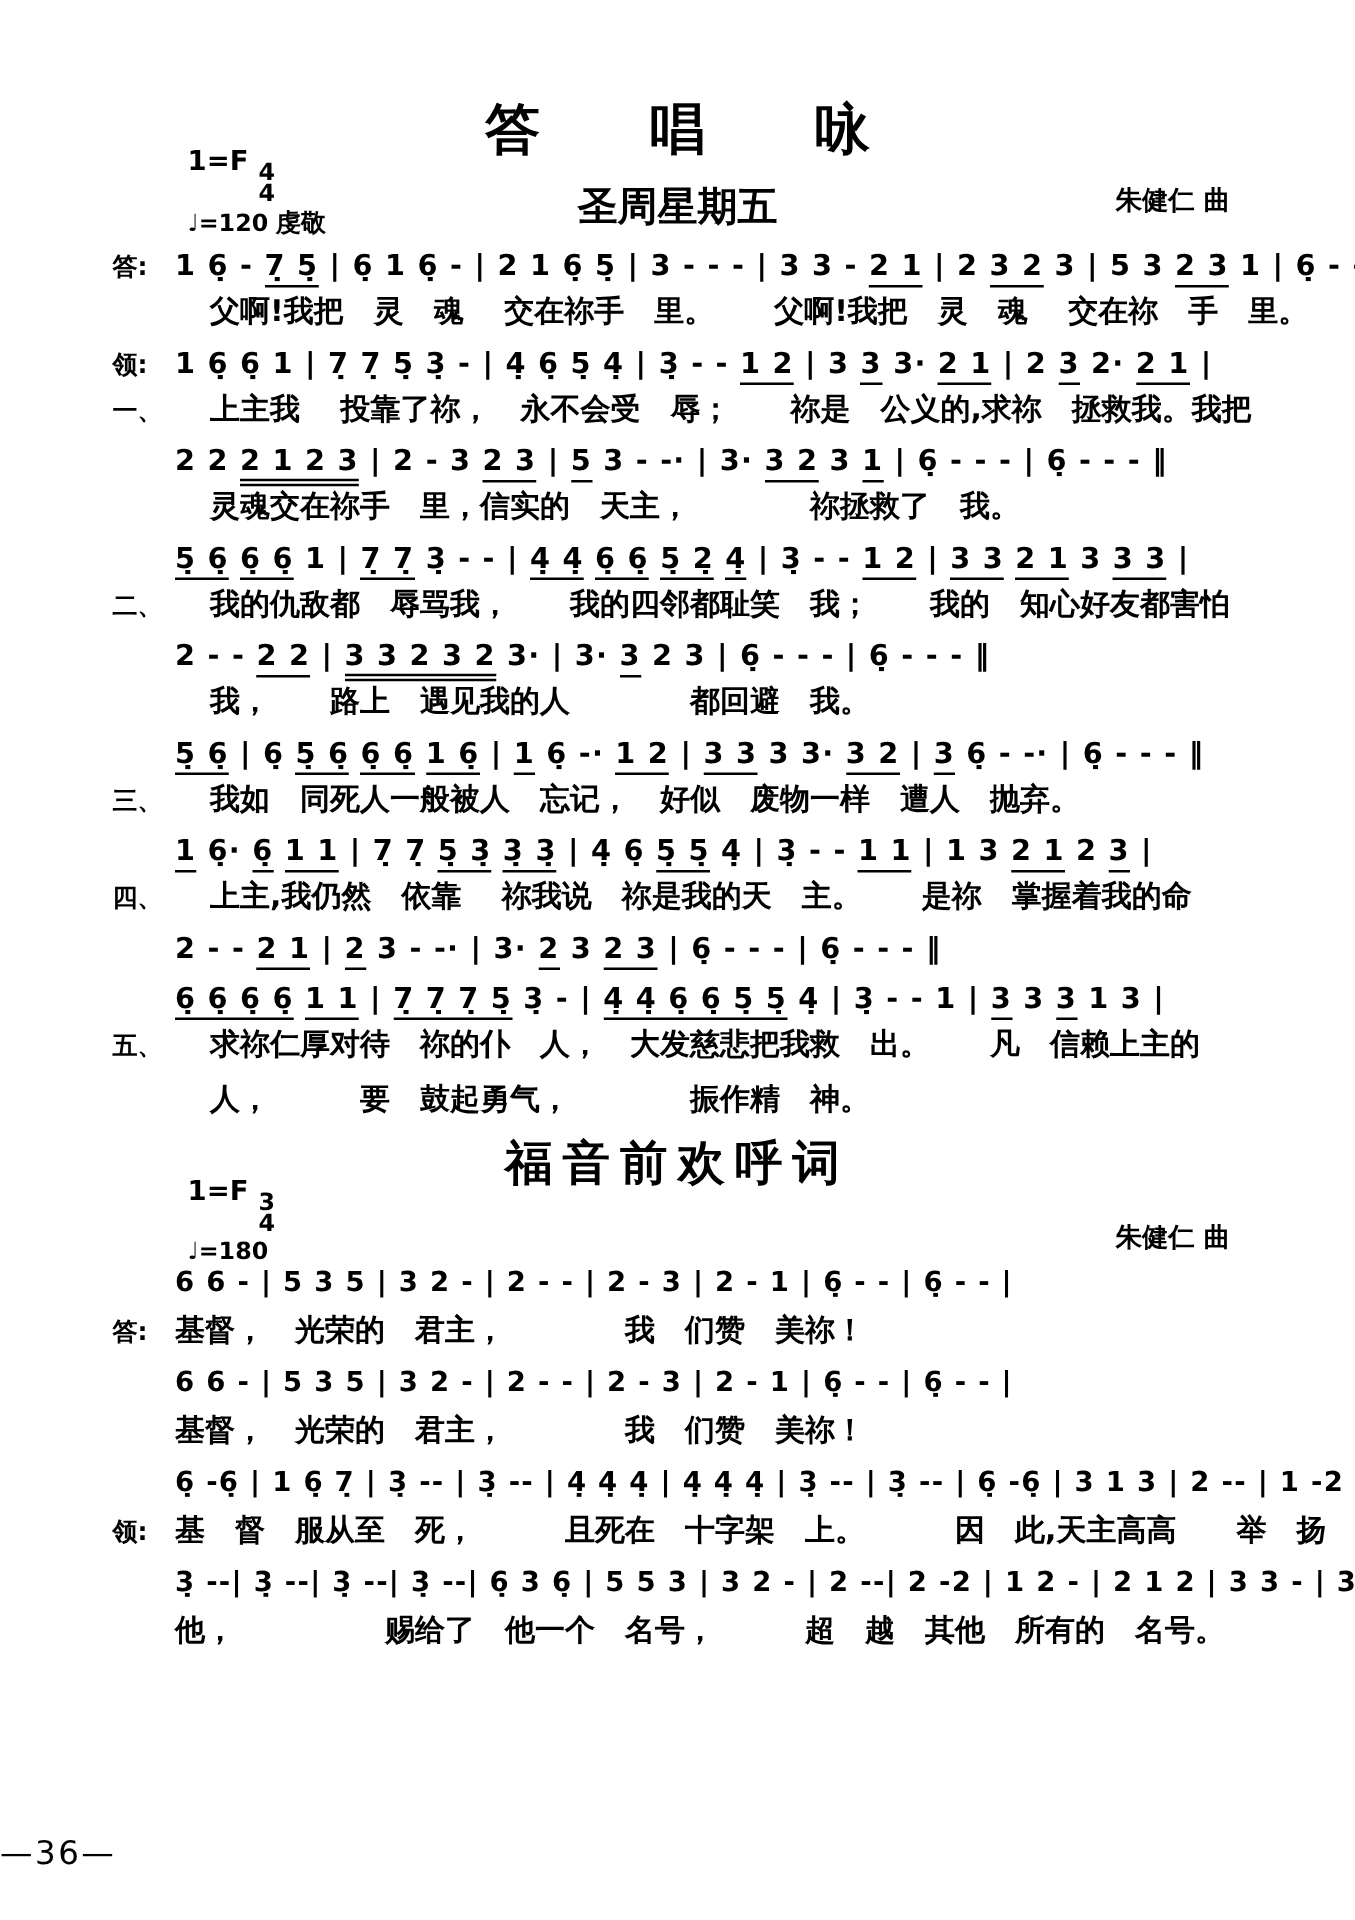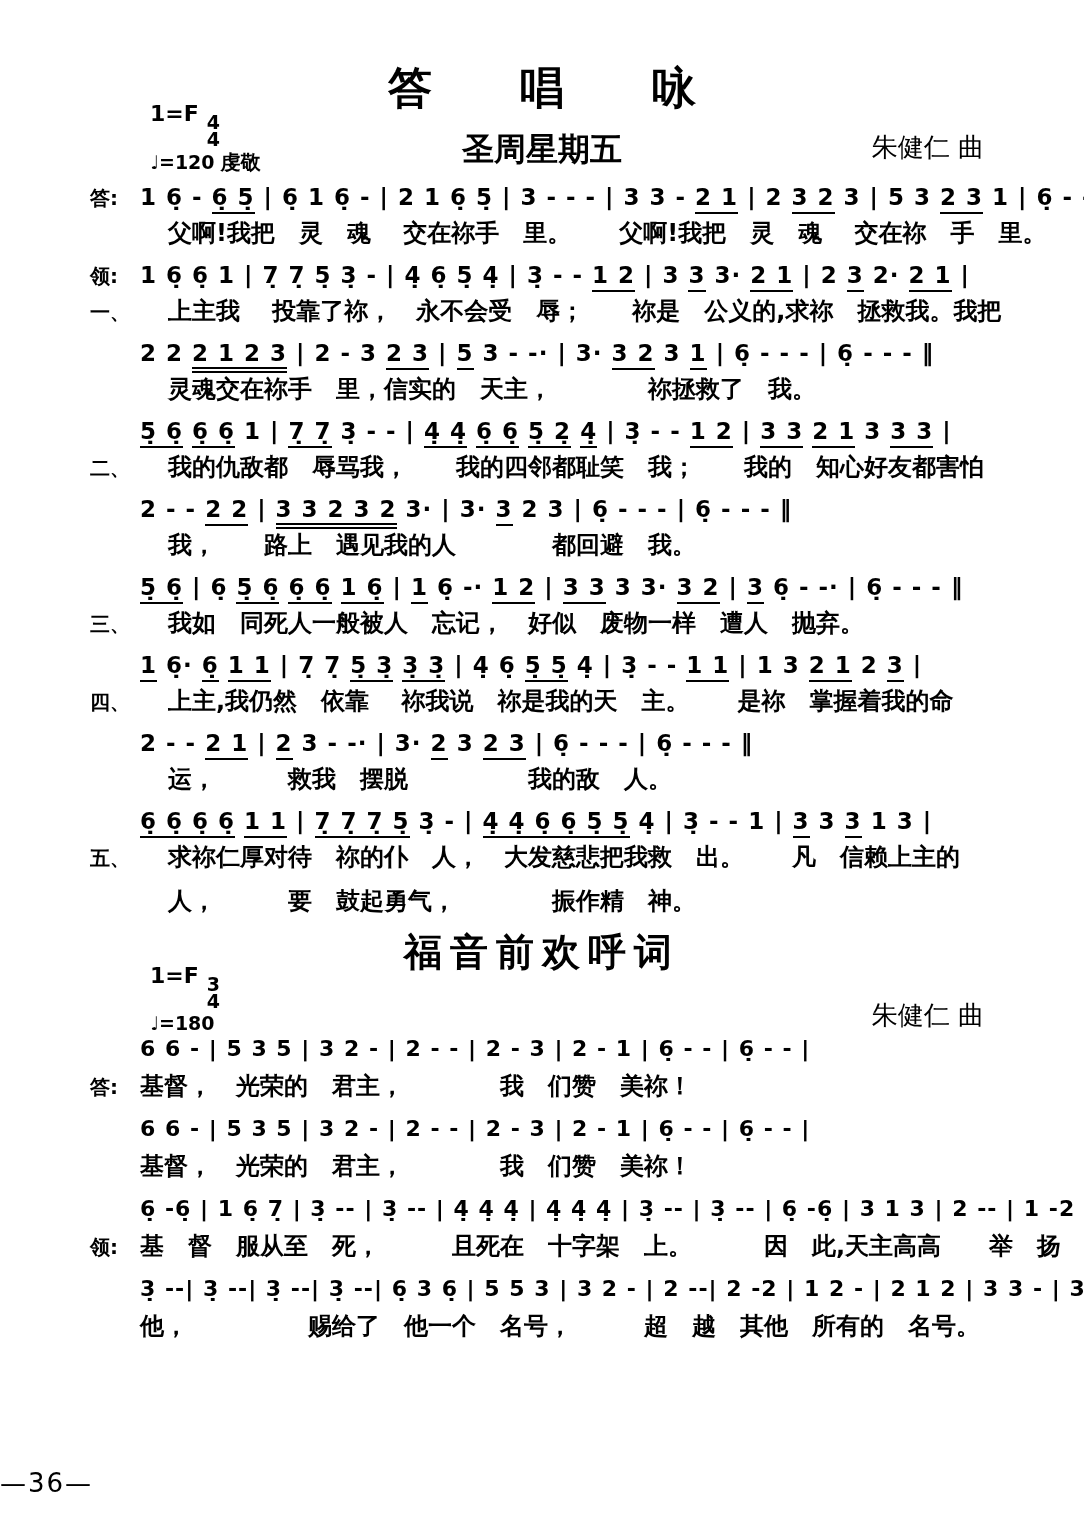--- a/index.html
+++ b/index.html
@@ -1,28 +1,28 @@
 <!DOCTYPE html>
 <html><head>
 <meta charset="utf-8">
 <style>
   html,body{margin:0;padding:0;background:#ffffff;}
   .page{
     width:1084px;height:1536px;background:#fff;color:#000;
     font-family:"DejaVu Sans",sans-serif;
-    box-sizing:border-box;padding:64px 90px 0 90px;position:relative;overflow:hidden;
+    box-sizing:border-box;padding:80px 90px 0 90px;position:relative;overflow:hidden;
   }
   
   .piece-header{position:relative;}
   .ph1{height:116px;}
   .ph2{height:100px;margin-top:12px;}
   .p-title{text-align:center;font-weight:700;font-size:44px;line-height:1.1;white-space:pre;}
   .p-title2{font-size:38px;letter-spacing:8px;}
   .p-sub{position:absolute;left:0;right:0;top:64px;text-align:center;font-size:32px;font-weight:700;}
-  .p-composer{position:absolute;right:10px;font-size:26px;font-weight:400;}
+  .p-composer{position:absolute;right:10px;font-size:21px;font-weight:700;}
   .comp1{top:66px;} .comp2{top:66px;}
   .p-key{position:absolute;left:60px;font-size:22px;font-weight:700;line-height:1.3;white-space:nowrap;}
   .key1{top:36px;} .key2{top:30px;}
   .frac{display:inline-flex;flex-direction:column;text-align:center;font-size:19px;line-height:0.92;
         vertical-align:-8px;margin-left:8px;font-weight:700;}
   .tempo-line{font-size:19px;}
   .mood{font-size:20px;margin-left:6px;}
   
   .system{margin-bottom:6px;}
   .row{display:flex;align-items:baseline;}
@@ -54,21 +54,21 @@
       <div class="tempo-line"><span>♩=120</span><span class="mood">虔敬</span></div>
     </div>
     <div class="p-sub">圣周星期五</div>
     <div class="p-composer comp1">朱健仁 曲</div>
   </div>
 
   <div class="systems sys1">
   <div class="system">
     <div class="row">
       <span class="row-label">答:</span>
-      <span class="notes">1 6̣ - <span class="beam">6̣ 5̣</span> | 6̣ 1 6̣ - | 2 1 6̣ 5̣ | 3 - - - | 3 3 - <span class="beam">2 1</span> | 2 <span class="beam">3 2</span> 3 | 5 3 <span class="beam">2 3</span> 1 | 6̣ - - 0 ‖</span>
+      <span class="notes">1 6̣ - <span class="beam">7̣ 5̣</span> | 6̣ 1 6̣ - | 2 1 6̣ 5̣ | 3 - - - | 3 3 - <span class="beam">2 1</span> | 2 <span class="beam">3 2</span> 3 | 5 3 <span class="beam">2 3</span> 1 | 6̣ - - 0 ‖</span>
     </div>
     <div class="row">
       <span class="row-label"></span>
       <span class="lyrics">父啊!我把　灵　魂　 交在祢手　里。　　父啊!我把　灵　魂　 交在祢　手　里。</span>
     </div>
   </div>
 
   <div class="system">
     <div class="row">
       <span class="row-label">领:</span>
@@ -132,24 +132,20 @@
     <div class="row">
       <span class="row-label">四、</span>
       <span class="lyrics">上主,我仍然　依靠　 祢我说　祢是我的天　主。　　是祢　掌握着我的命</span>
     </div>
   </div>
 
   <div class="system">
     <div class="row">
       <span class="row-label"></span>
       <span class="notes">2 - - <span class="beam">2 1</span> | <span class="beam">2</span> 3 - -· | 3· <span class="beam">2</span> 3 <span class="beam">2 3</span> | 6̣ - - - | 6̣ - - - ‖</span>
-    </div>
-    <div class="row">
-      <span class="row-label"></span>
-      <span class="lyrics">运，　　　救我　摆脱　　　　　我的敌　人。</span>
     </div>
   </div>
 
   <div class="system">
     <div class="row">
       <span class="row-label"></span>
       <span class="notes"><span class="beam">6̣ 6̣ 6̣ 6̣</span> <span class="beam">1 1</span> | <span class="beam">7̣ 7̣ 7̣ 5̣</span> 3̣ - | <span class="beam">4̣ 4̣ 6̣ 6̣ 5̣ 5̣</span> 4̣ | 3̣ - - 1 | <span class="beam">3</span> 3 <span class="beam">3</span> 1 3 |</span>
     </div>
     <div class="row">
       <span class="row-label">五、</span>

